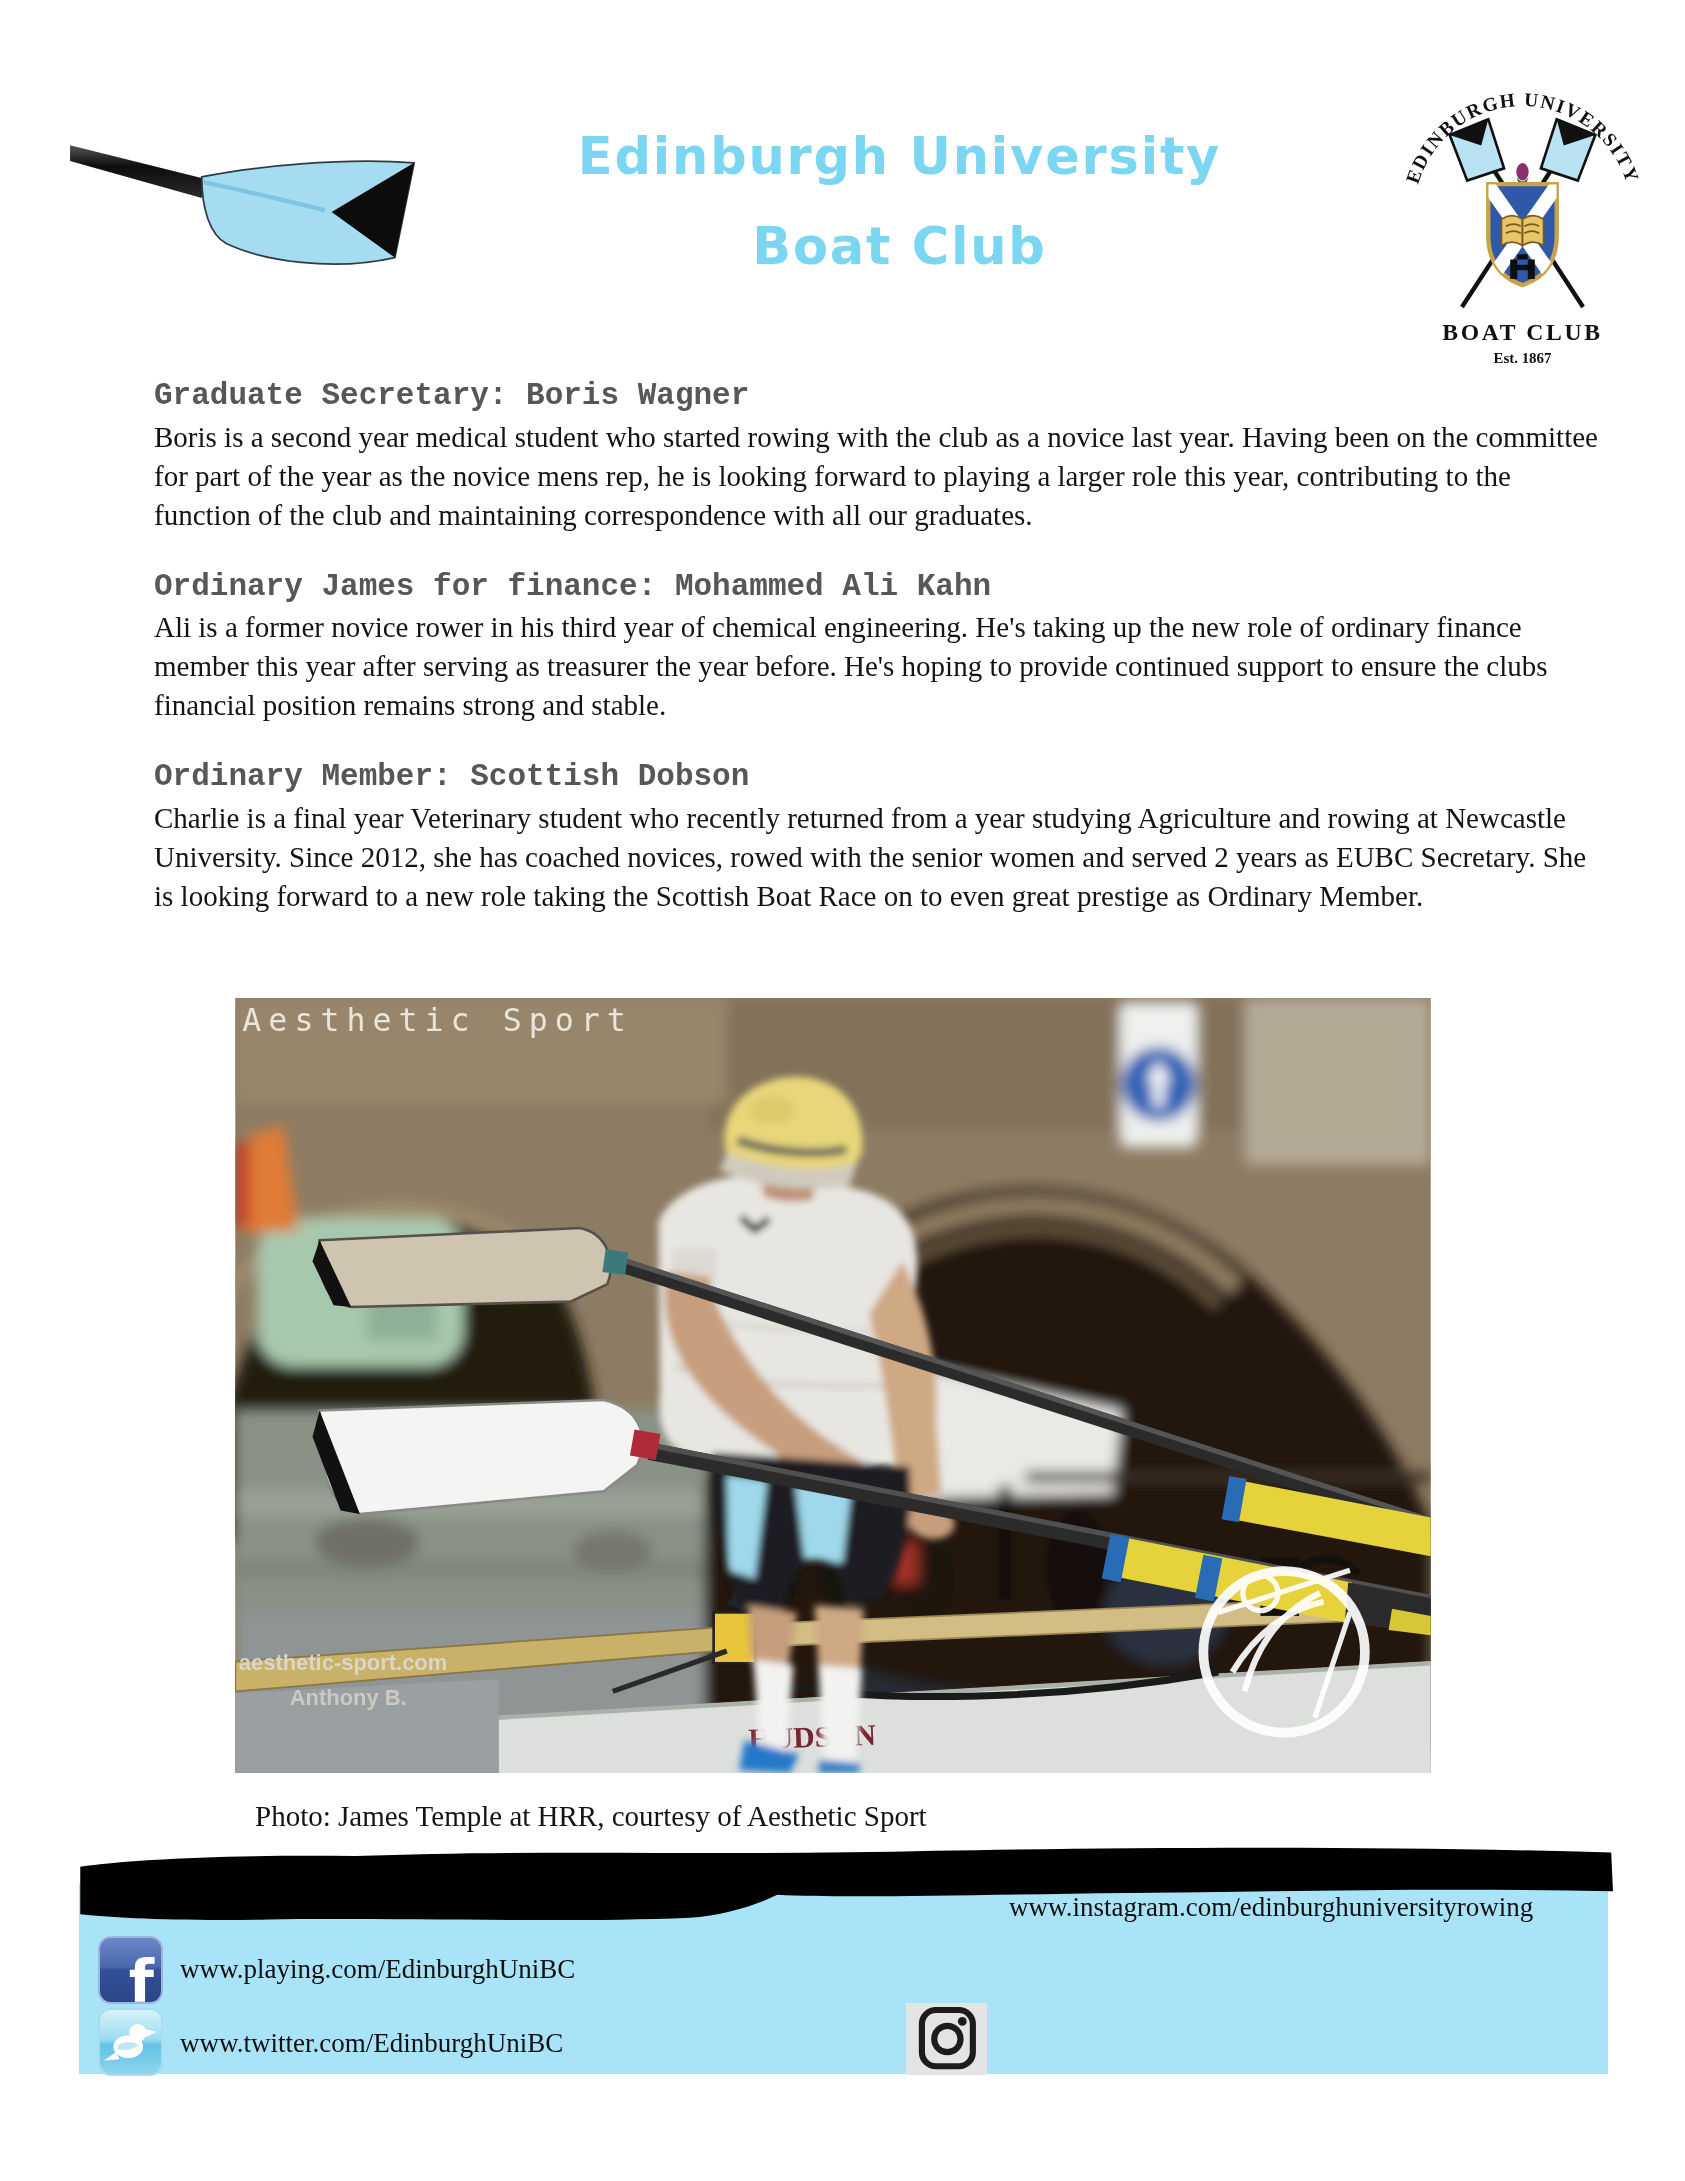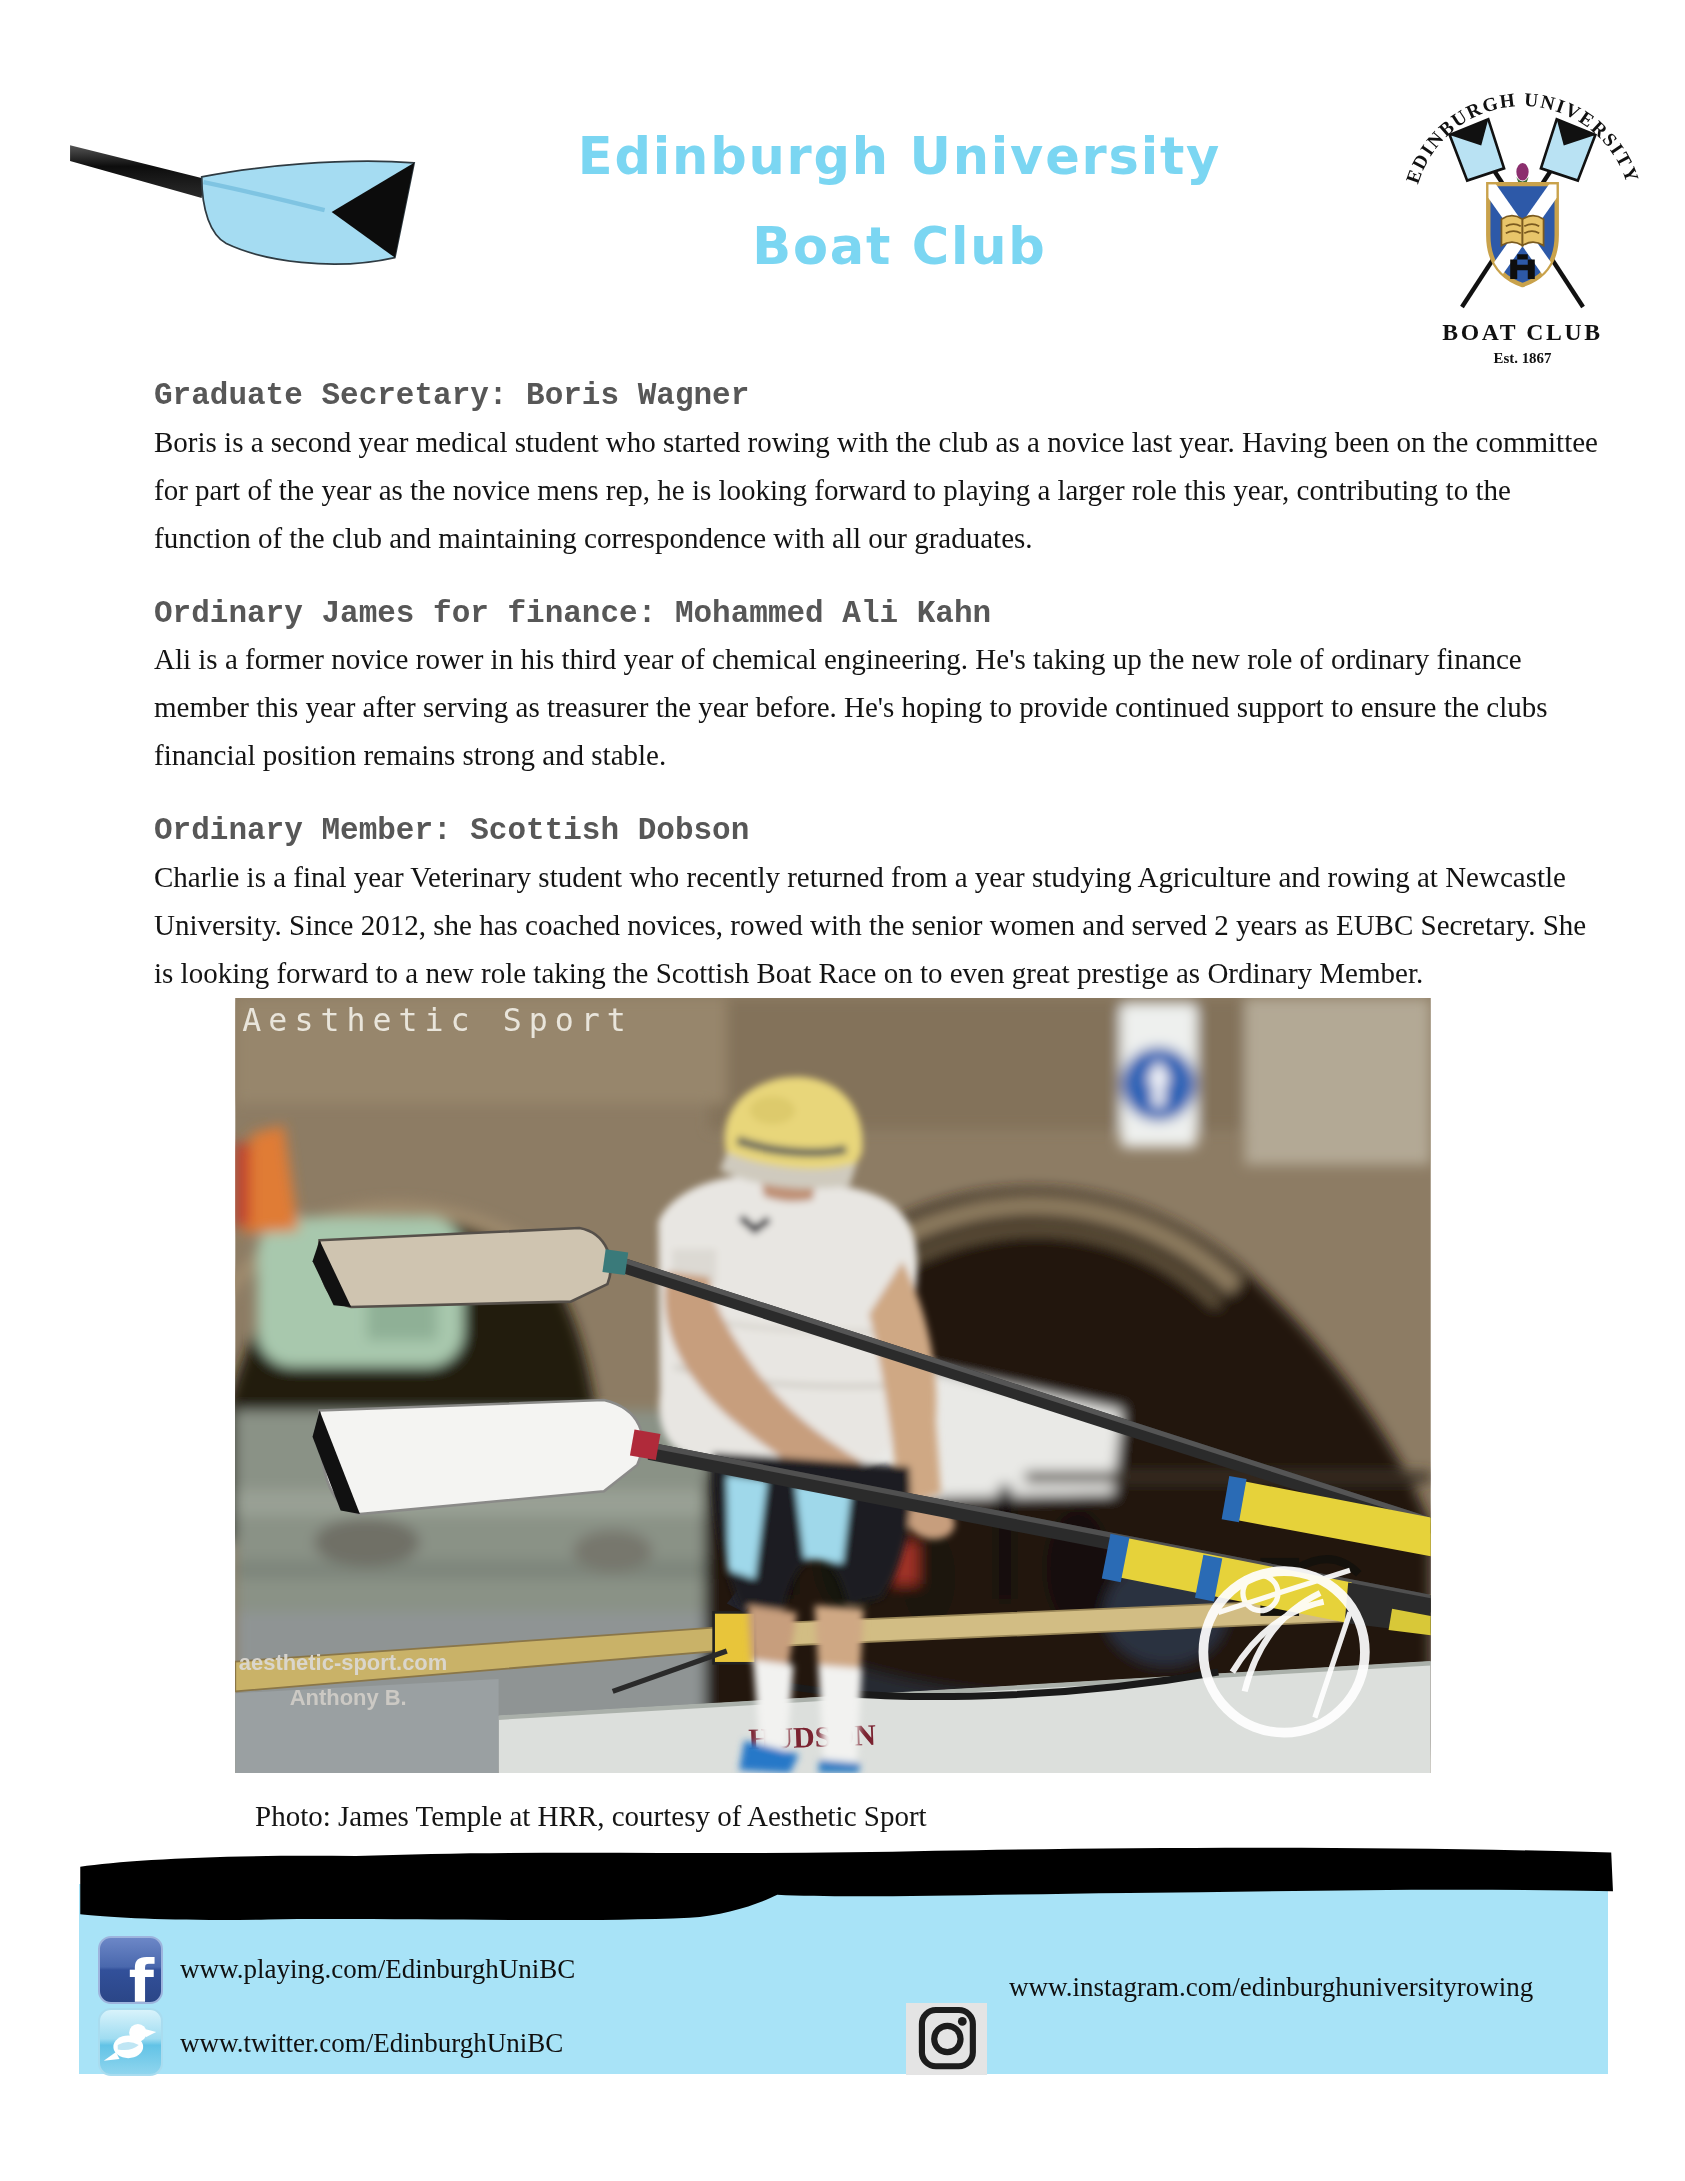--- a/index.html
+++ b/index.html
@@ -9,21 +9,21 @@
 
   
   .title-block{left:478px;top:112px;width:843px;text-align:center;
                font-family:"DejaVu Sans",sans-serif;font-weight:bold;
                font-size:51px;line-height:90px;color:#7bd6f2;letter-spacing:1.8px;}
   .title-line{display:block;}
 
   
   .sections{left:154px;top:376px;width:1453px;}
   .sec-heading{font-size:31px;font-weight:bold;color:#575757;line-height:39px;margin:0 0 2.6px 0;font-family:Liberation Mono, monospace;}
-  .sec-body{font-size:29px;line-height:48px;margin:0 0 32px 0;color:#141414;}
+  .sec-body{font-size:29px;line-height:39px;margin:0 0 32px 0;color:#141414;}
 
   
   .photo-wrap{left:235px;top:998px;width:1196px;height:775px;}
   .caption{left:255px;top:1800px;width:1053px;font-size:29px;color:#141414;}
 
   
   .footer-blue{left:79px;top:1884px;width:1529px;height:190px;background:#a8e3f7;}
   .brush-band{left:75px;top:1842px;width:1545px;height:88px;z-index:3;}
   .social-row-text{font-size:27px;color:#101010;z-index:4;}
   .fb-icon{left:98px;top:1936px;width:65px;height:68px;border-radius:13px;z-index:4;
@@ -269,16 +269,16 @@
   </div>
   <div class="abs social-row-text" style="left:180px;top:2028px;">www.twitter.com/EdinburghUniBC</div>
 
   <div class="abs ig-icon">
     <svg width="81" height="72" viewBox="0 0 92 82">
       <rect x="18" y="8" width="58" height="64" rx="16" fill="none" stroke="#1c1c1c" stroke-width="7"></rect>
       <circle cx="47" cy="41" r="15" fill="none" stroke="#1c1c1c" stroke-width="7"></circle>
       <circle cx="64" cy="21" r="5" fill="#1c1c1c"></circle>
     </svg>
   </div>
-  <div class="abs social-row-text" style="left:1009px;top:1972px;">www.instagram.com/edinburghuniversityrowing</div>
+  <div class="abs social-row-text" style="left:1009px;top:1892px;">www.instagram.com/edinburghuniversityrowing</div>
 
 </div>
 
 
 </body></html>

